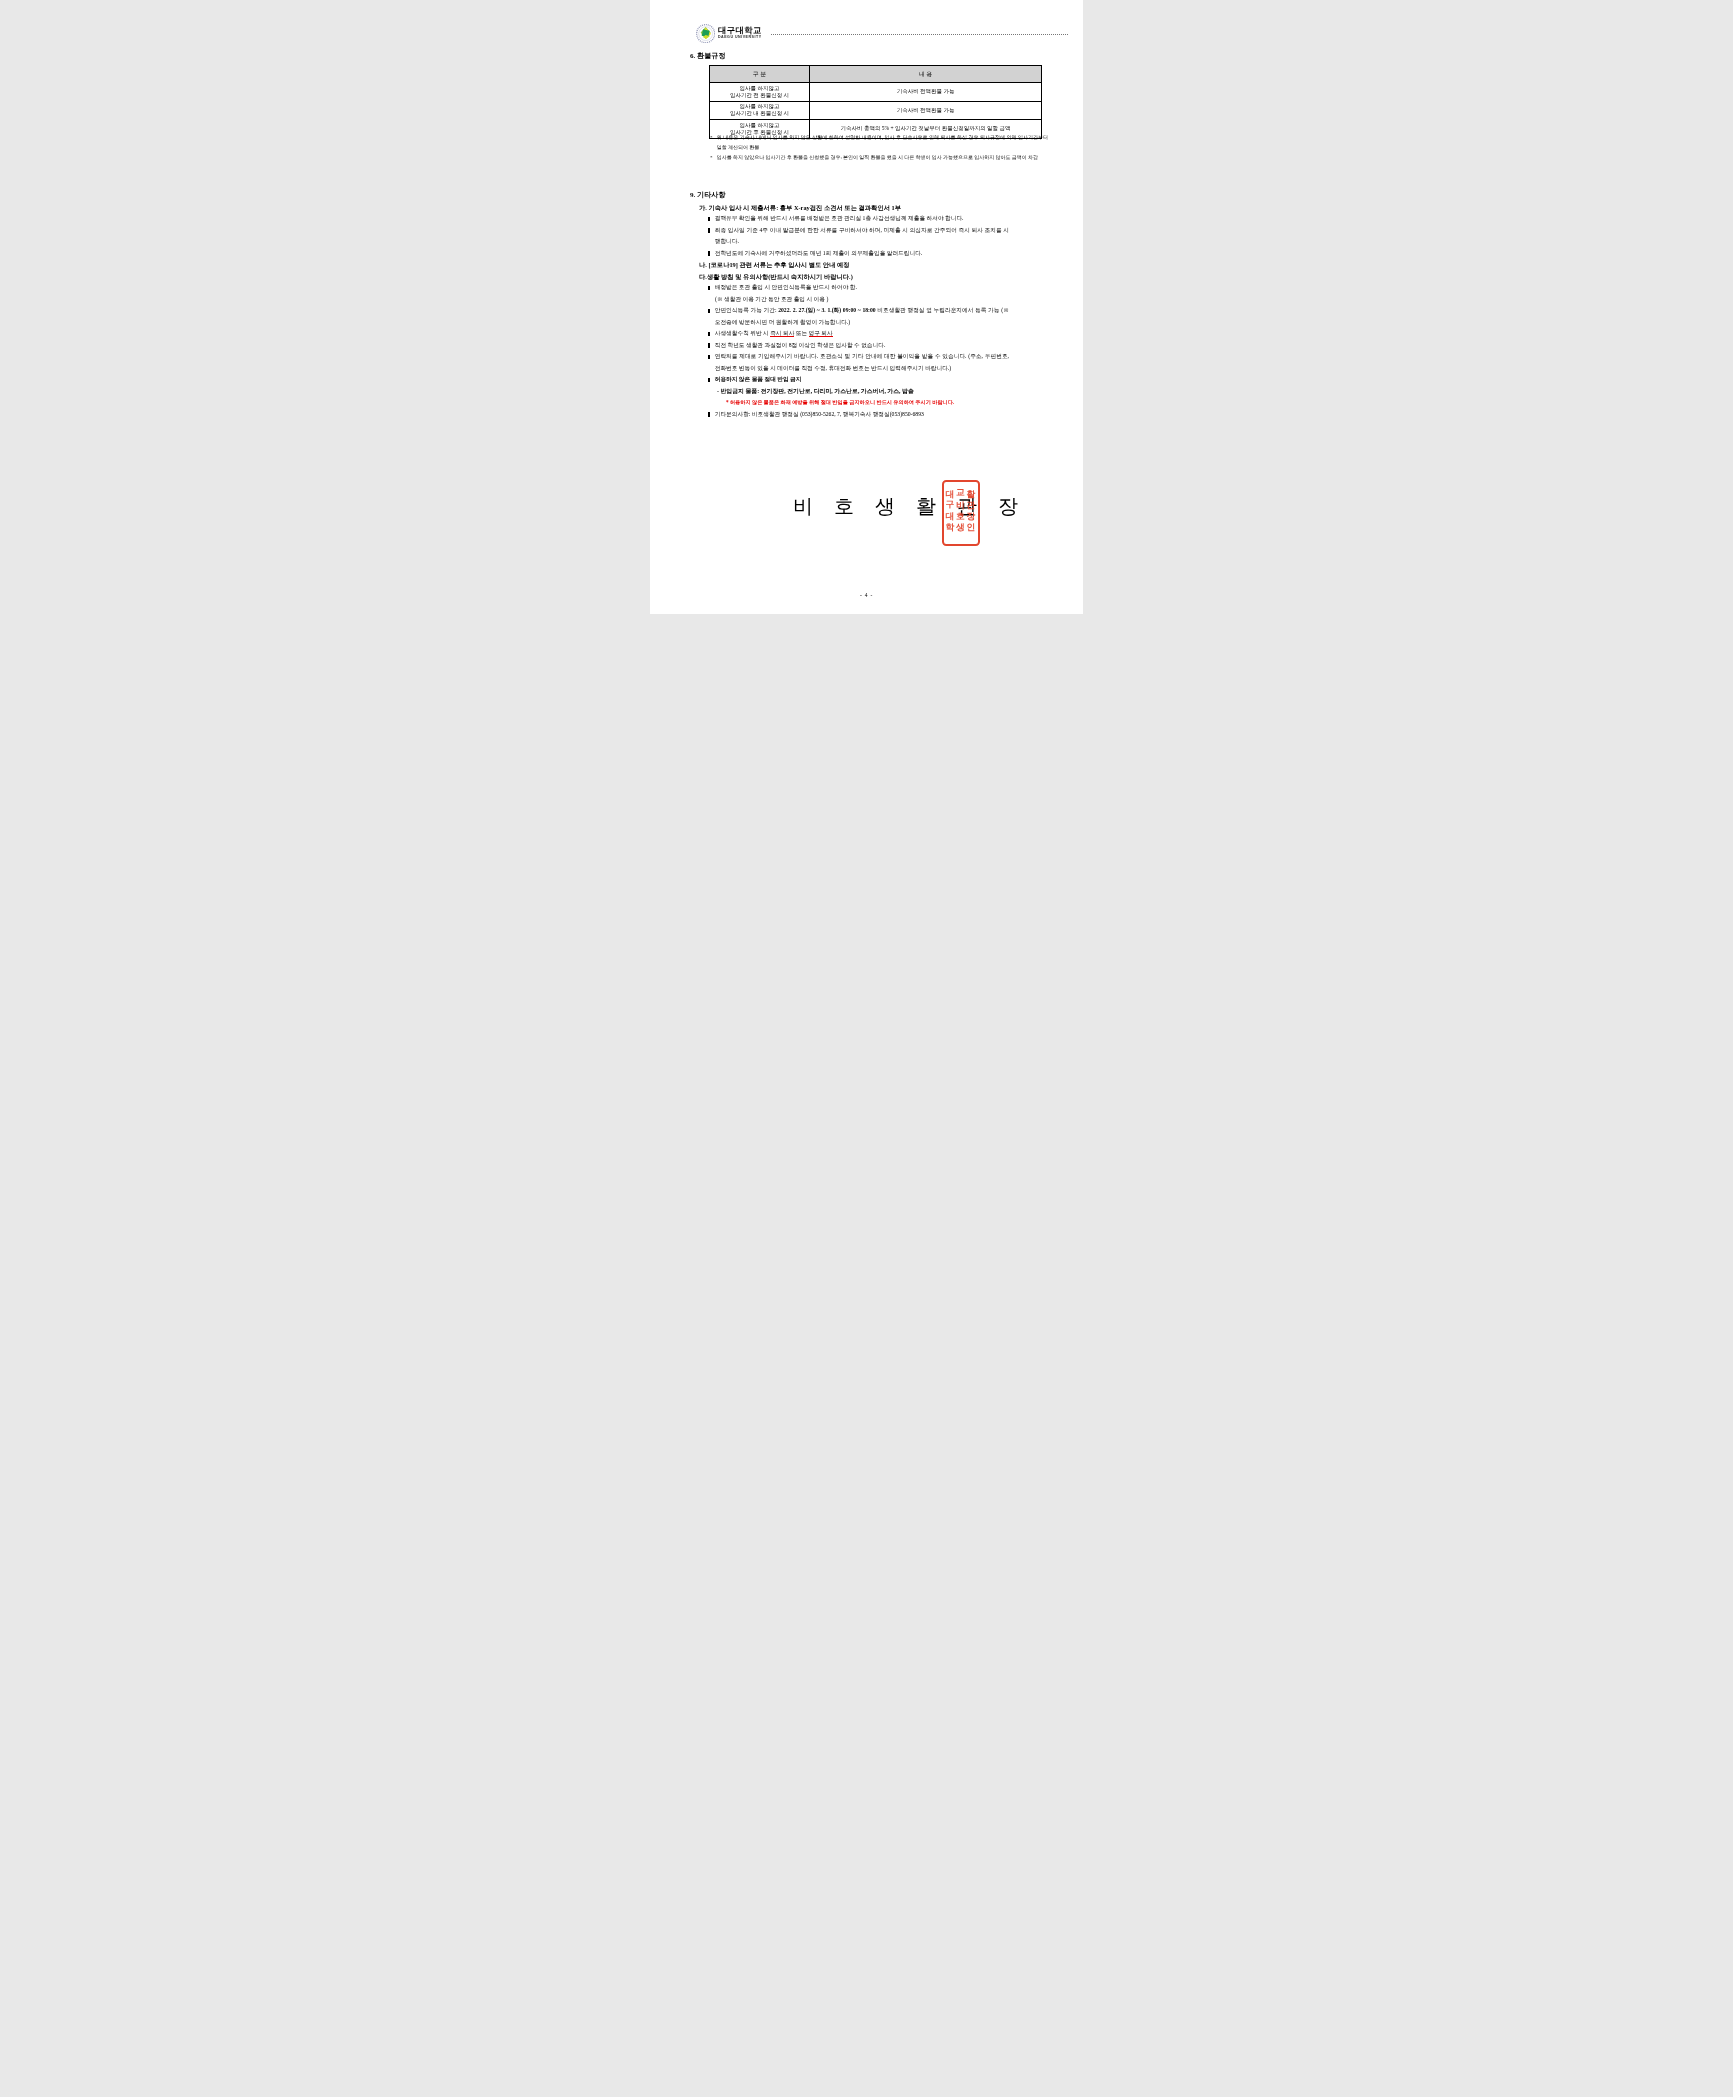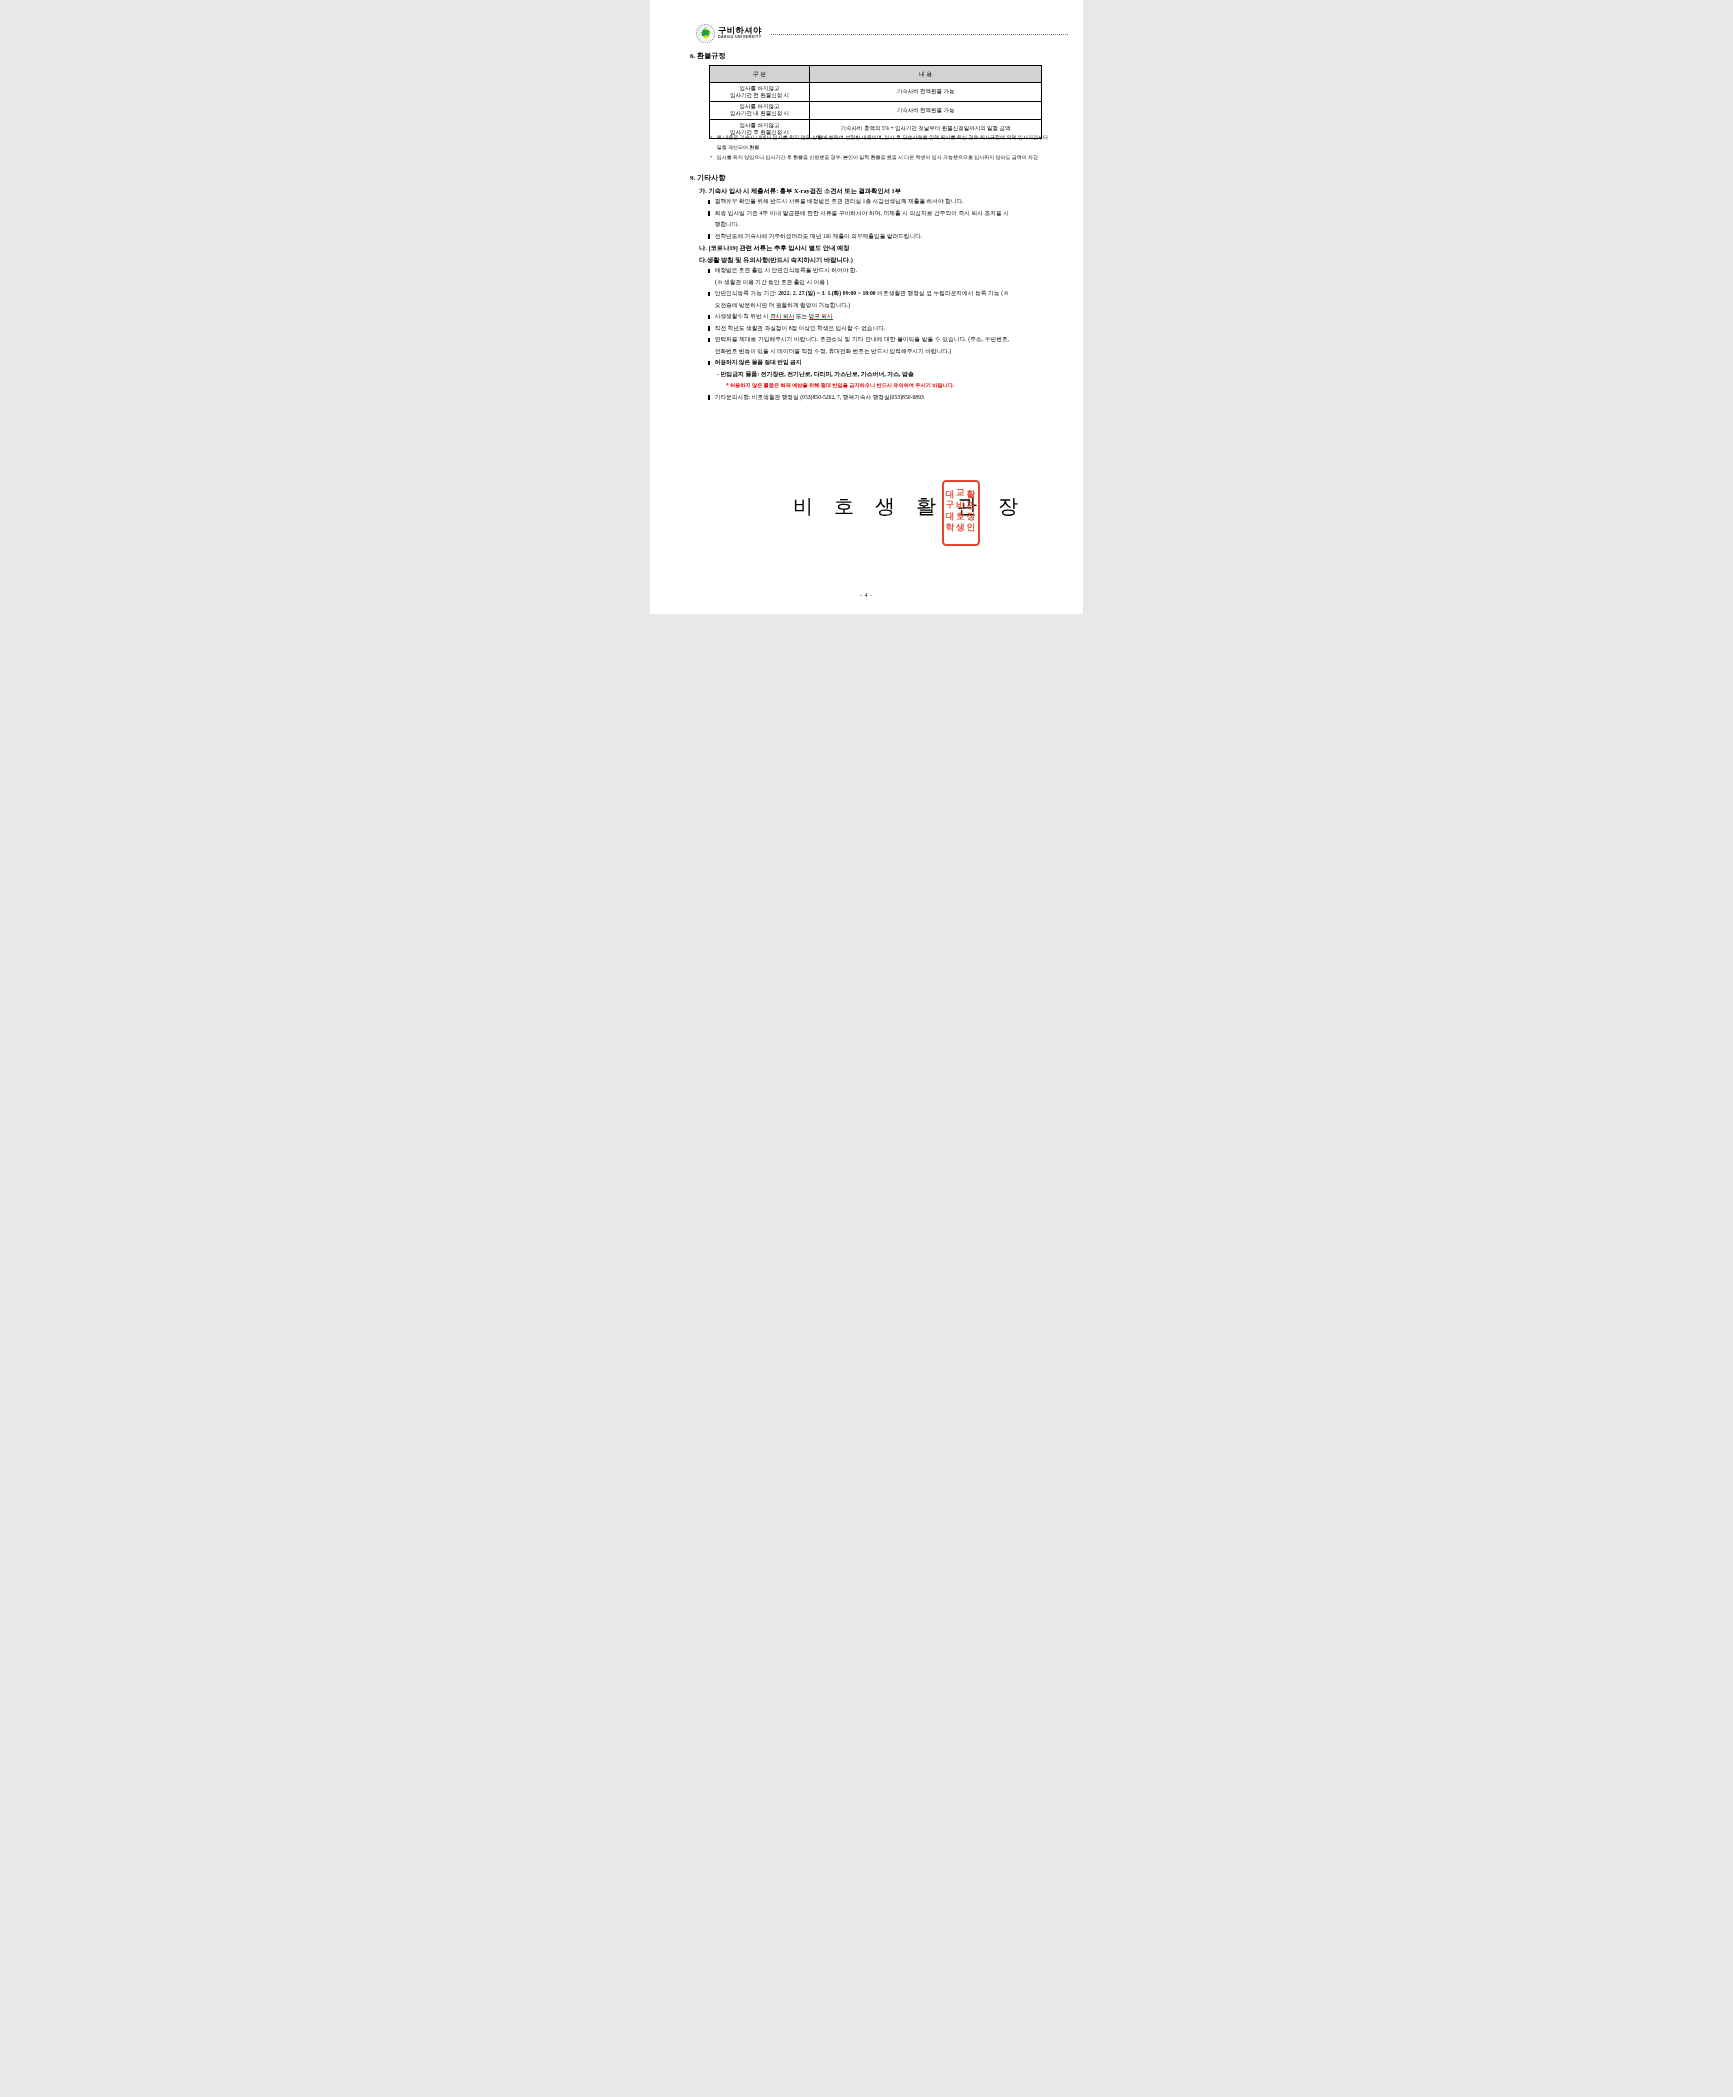--- a/index.html
+++ b/index.html
@@ -26,21 +26,21 @@
   table.refund th { background:#d2d2d2; height:14px; font-size:5.9px; border-bottom:1.7px double #000; }
   table.refund td { height:15.5px; font-size:5.5px; line-height:7.1px; }
   table.refund .c2 { border-left:0.4px solid #000; }
   table.refund tr.r + tr.r td { border-top:0.8px solid #000; }
   
   .notes { position:absolute; left:60px; top:133px; width:338px; }
   .note { display:flex; font-size:5px; line-height:10px; text-align:justify; }
   .note .mk { width:6.7px; flex:0 0 6.7px; }
   .note .tx { flex:1; }
   
-  .sec9 { position:absolute; left:0; top:173px; width:395px; line-height:11.5px; }
+  .sec9 { position:absolute; left:0; top:190px; width:395px; line-height:11.5px; }
   .sec9 .h-sec { margin-left:40px; line-height:11.5px; }
   .subhead { margin-left:49px; font-weight:bold; font-size:6.3px; }
   .bullet { position:relative; margin-left:58px; margin-right:36px; padding-left:6.7px; font-size:5.7px; text-align:justify; }
   .bullet::before { content:""; position:absolute; left:0.4px; top:3.8px; width:2.1px; height:4.6px; background:#000; }
   .plainline { margin-left:65px; font-size:5.7px; }
   .dashline { margin-left:67px; font-size:5.9px; font-weight:bold; }
   .warnline { margin-left:76px; font-size:5.2px; font-weight:bold; color:#e60000; }
   .bold { font-weight:bold; }
   .redline { border-bottom:1.3px solid #e60000; padding-bottom:0.4px; }
   
@@ -65,21 +65,21 @@
     <svg width="19.3" height="19.3" viewBox="0 0 46 46">
       <circle cx="23" cy="23" r="21.5" fill="#ffffff" stroke="#8a8fb0" stroke-width="3" stroke-dasharray="2.2,2.4"></circle>
       <circle cx="23" cy="23" r="16.5" fill="#ffffff" stroke="#b9bdd2" stroke-width="1"></circle>
       <polygon points="23,7 35,20 23,36 11,20" fill="#8dc63f"></polygon>
       <polygon points="23,9 36,23 25,35 13,25" fill="#e8e22e"></polygon>
       <polygon points="15,14 31,14 31,30 15,30" fill="#1d9e57" transform="rotate(12 23 22)"></polygon>
       <polygon points="23,26 33,29 24,35 16,31" fill="#cfdd2c"></polygon>
     </svg>
   </div>
   <div class="hdr-logo-text">
-    <div class="hdr-logo-title">구비하셔야</div>
+    <div class="hdr-logo-title">대구대학교</div>
     <div class="hdr-logo-sub">DAEGU UNIVERSITY</div>
   </div>
   <div class="hdr-dotline"></div>
 
   <div class="h-sec h8">6. 환불규정</div>
 
   <div class="tblwrap">
     <table class="refund">
       <colgroup>
           <col style="width:100px">

